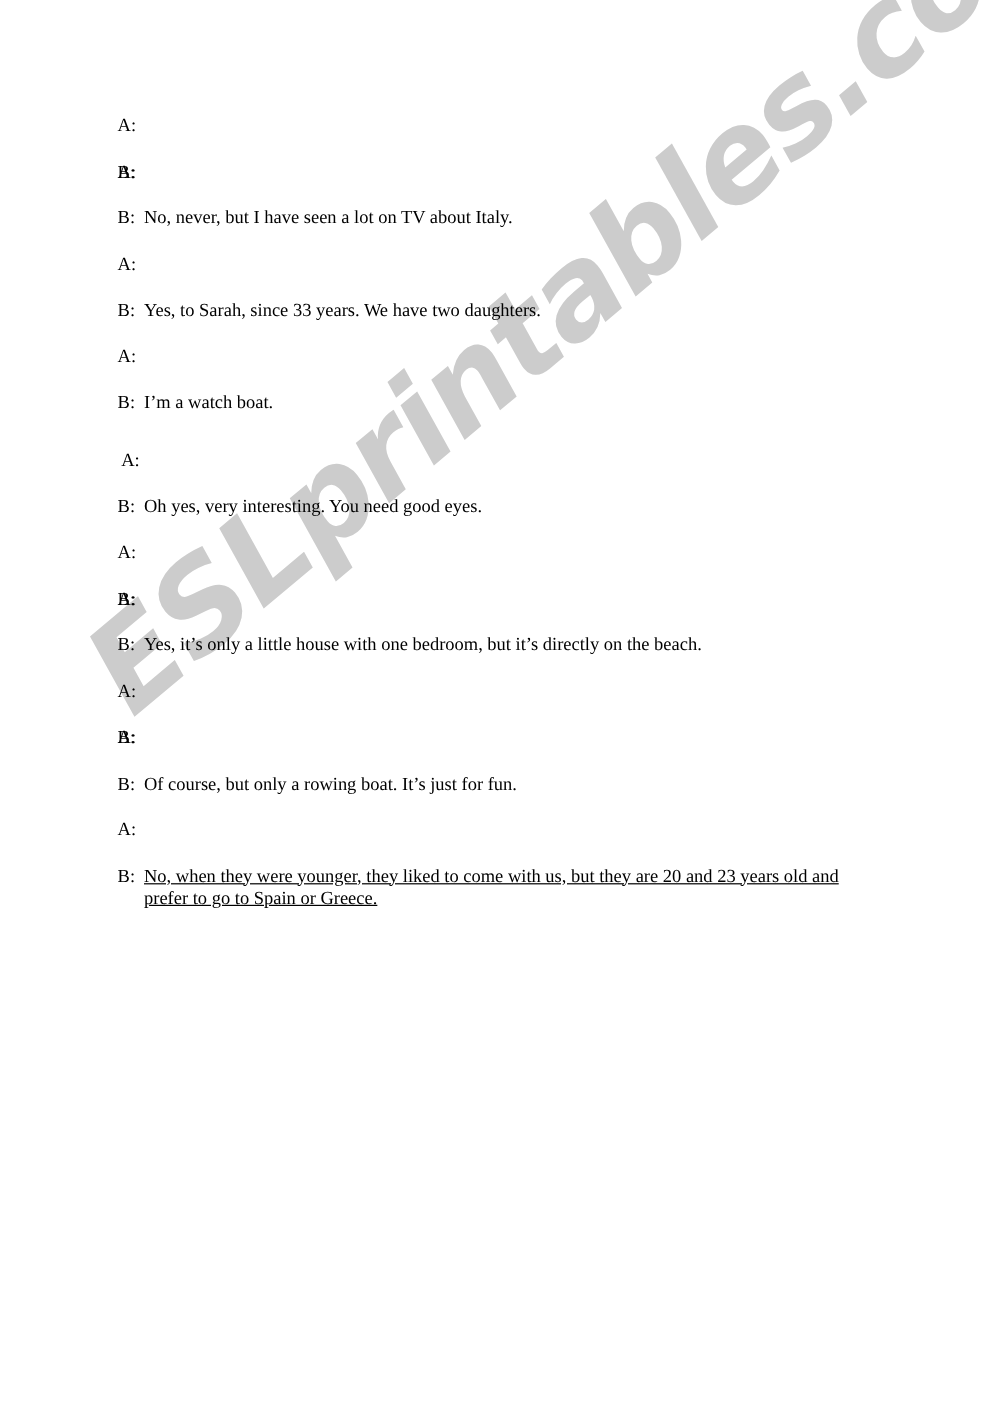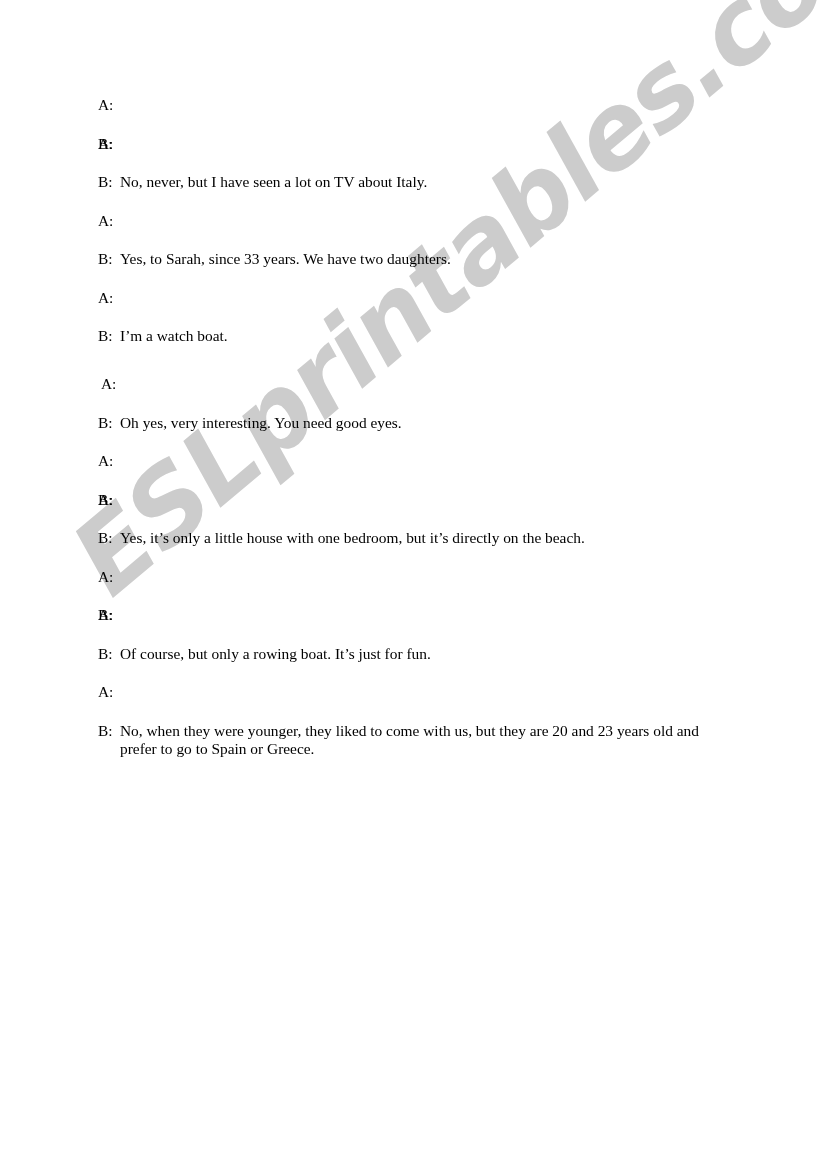--- a/index.html
+++ b/index.html
@@ -87,20 +87,21 @@
     left: 3px;
   }
 
   
   .dialogue-line.wraps {
     padding-left: 22px;
     text-indent: 0;
   }
   .dialogue-line.wraps .answer {
     display: inline;
+    text-decoration: underline;
   }
 
   .dialogue-line:last-child {
     margin-bottom: 0;
   }
 </style>
 </head>
 <body>
 
 <div id="page">

